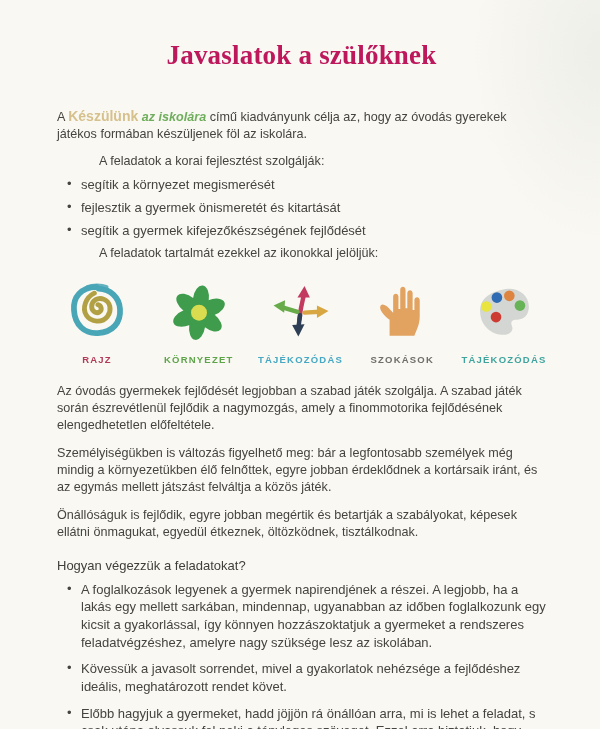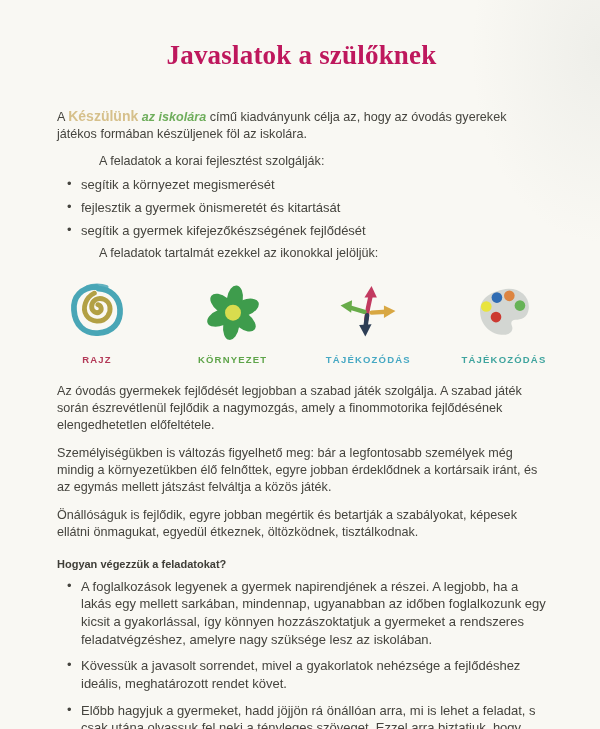--- a/index.html
+++ b/index.html
@@ -37,21 +37,21 @@
     display:flex;justify-content:space-between;align-items:flex-end;
     margin:16px 2px 18px 0;
   }
   .icon-col{display:flex;flex-direction:column;align-items:center;margin:0;width:80px;}
   .icon-col svg{width:62px;height:62px;display:block;}
   .icon-label{
     margin-top:13px;font-size:9.5px;font-weight:700;letter-spacing:1.2px;
     font-family:"Liberation Sans","DejaVu Sans",sans-serif;white-space:nowrap;
   }
   h2.how{
-    font-size:11px;font-weight:700;color:#3f3e38;margin:16px 0 8px 0;
+    font-size:13px;font-weight:400;color:#3f3e38;margin:16px 0 8px 0;
   }
   .body-text p{margin-bottom:11px;}
 </style>
 </head>
 <body>
 
 <div class="page">
 
   <h1 class="title">Javaslatok a szülőknek</h1>
 
@@ -101,20 +101,26 @@
         <path d="M31 37 L14 32" fill="none" stroke-width="5" stroke-linecap="round" style="stroke: rgb(104, 172, 73);"></path>
         <path d="M17 24 L4 30 L16 38 Z" style="fill: rgb(104, 172, 73);"></path>
         <path d="M39 38 L56 37" fill="none" stroke-width="5" stroke-linecap="round" style="stroke: rgb(216, 167, 66);"></path>
         <path d="M53 30 L66 36 L53 44 Z" style="fill: rgb(216, 167, 66);"></path>
         <path d="M34 41 L32 55" fill="none" stroke-width="5" stroke-linecap="round" style="stroke: rgb(45, 62, 85);"></path>
         <path d="M25 52 L32 65 L39 51 Z" style="fill: rgb(45, 62, 85);"></path>
       </svg>
       <figcaption class="icon-label" style="color: rgb(70, 168, 195);">TÁJÉKOZÓDÁS</figcaption>
     </figure>
 
+    <figure class="icon-col">
+      <svg viewBox="0 0 70 70">
+        <path d="M21 64 L21 46 C15 42 8 34 11 30 C13 27 18 30 22 35 L25 38 L25 20 C25 15.5 31 15.5 31 20 L31 34 L33 34 L33 12 C33 7.5 39 7.5 39 12 L39 33 L41 33 L41 16 C41 11.5 47 11.5 47 16 L47 35 L49 35 L49 24 C49 19.5 55 19.5 55 24 L55 42 C55 52 51 58 49 64 Z" style="fill: rgb(226, 162, 96);"></path>
+      </svg>
+      <figcaption class="icon-label" style="color: rgb(110, 110, 106);">SZOKÁSOK</figcaption>
+    </figure>
 
     <figure class="icon-col">
       <svg viewBox="0 0 70 70">
         <path d="M33 12 C50 8 64 18 63 33 C62 44 54 46 48 46 C44 46 42 49 44 53 C46 58 42 63 35 63 C20 63 8 52 8 36 C8 22 19 15 33 12 Z" style="fill: rgb(211, 214, 210);"></path>
         <circle cx="51" cy="53" r="4" fill="#f9f8f3"></circle>
         <circle cx="27" cy="21" r="6" style="fill: rgb(47, 108, 179);"></circle>
         <circle cx="41" cy="19" r="6" style="fill: rgb(221, 132, 64);"></circle>
         <circle cx="53" cy="30" r="6" style="fill: rgb(103, 179, 87);"></circle>
         <circle cx="15" cy="31" r="6" style="fill: rgb(233, 228, 62);"></circle>
         <circle cx="26" cy="43" r="6" style="fill: rgb(204, 58, 50);"></circle>

